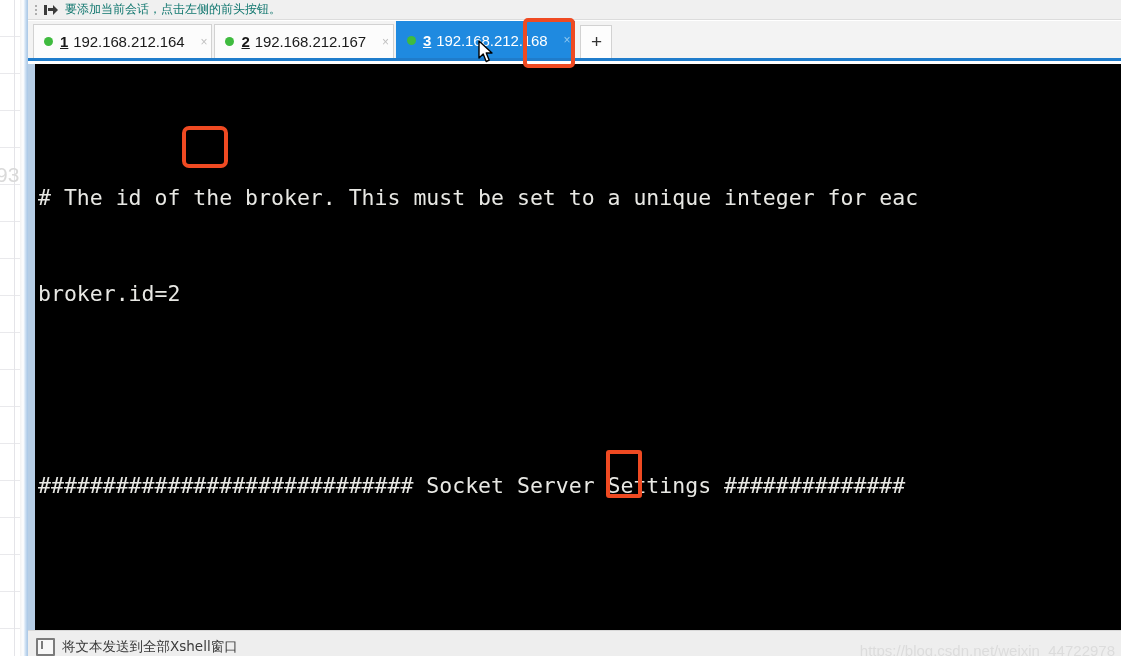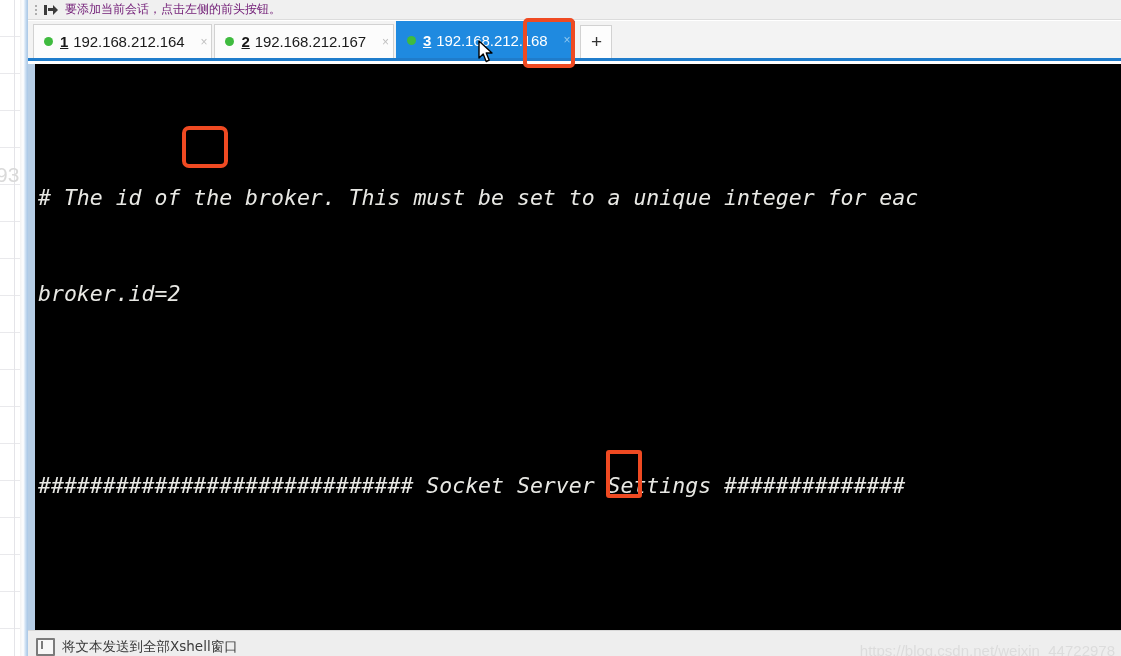--- a/index.html
+++ b/index.html
@@ -112,21 +112,21 @@
     position: absolute;
     left: 10px; top: 2px;
     width: 0; height: 0;
     border-top: 5px solid transparent;
     border-bottom: 5px solid transparent;
     border-left: 5px solid #3c3c3c;
   }
   #toolbar-hint {
     margin-left: 6px;
     font-size: 12px;
-    color: #701a75;
+    color: #0f766e;
     white-space: nowrap;
     font-family: "DejaVu Sans", "Liberation Sans", sans-serif;
   }
 
   
   #tab-bar {
     position: absolute;
     left: 8px; top: 21px;
     width: 1093px;
     height: 40px;
@@ -199,21 +199,20 @@
   
   #terminal {
     position: absolute;
     left: 8px; top: 64px;
     width: 1093px;
     height: 566px;
     background: #000000;
     overflow: hidden;
     box-sizing: border-box;
     border-left: 7px solid #b6cee6;
-    font-style: italic;
   }
   #terminal-inner {
     position: absolute;
     left: 0; top: 0;
     width: 1093px;
     padding-top: 22px;
     font-family: "DejaVu Sans Mono", "Liberation Mono", monospace;
     font-size: 21.5px;
     line-height: 32px;
     color: #e8e8e4;

